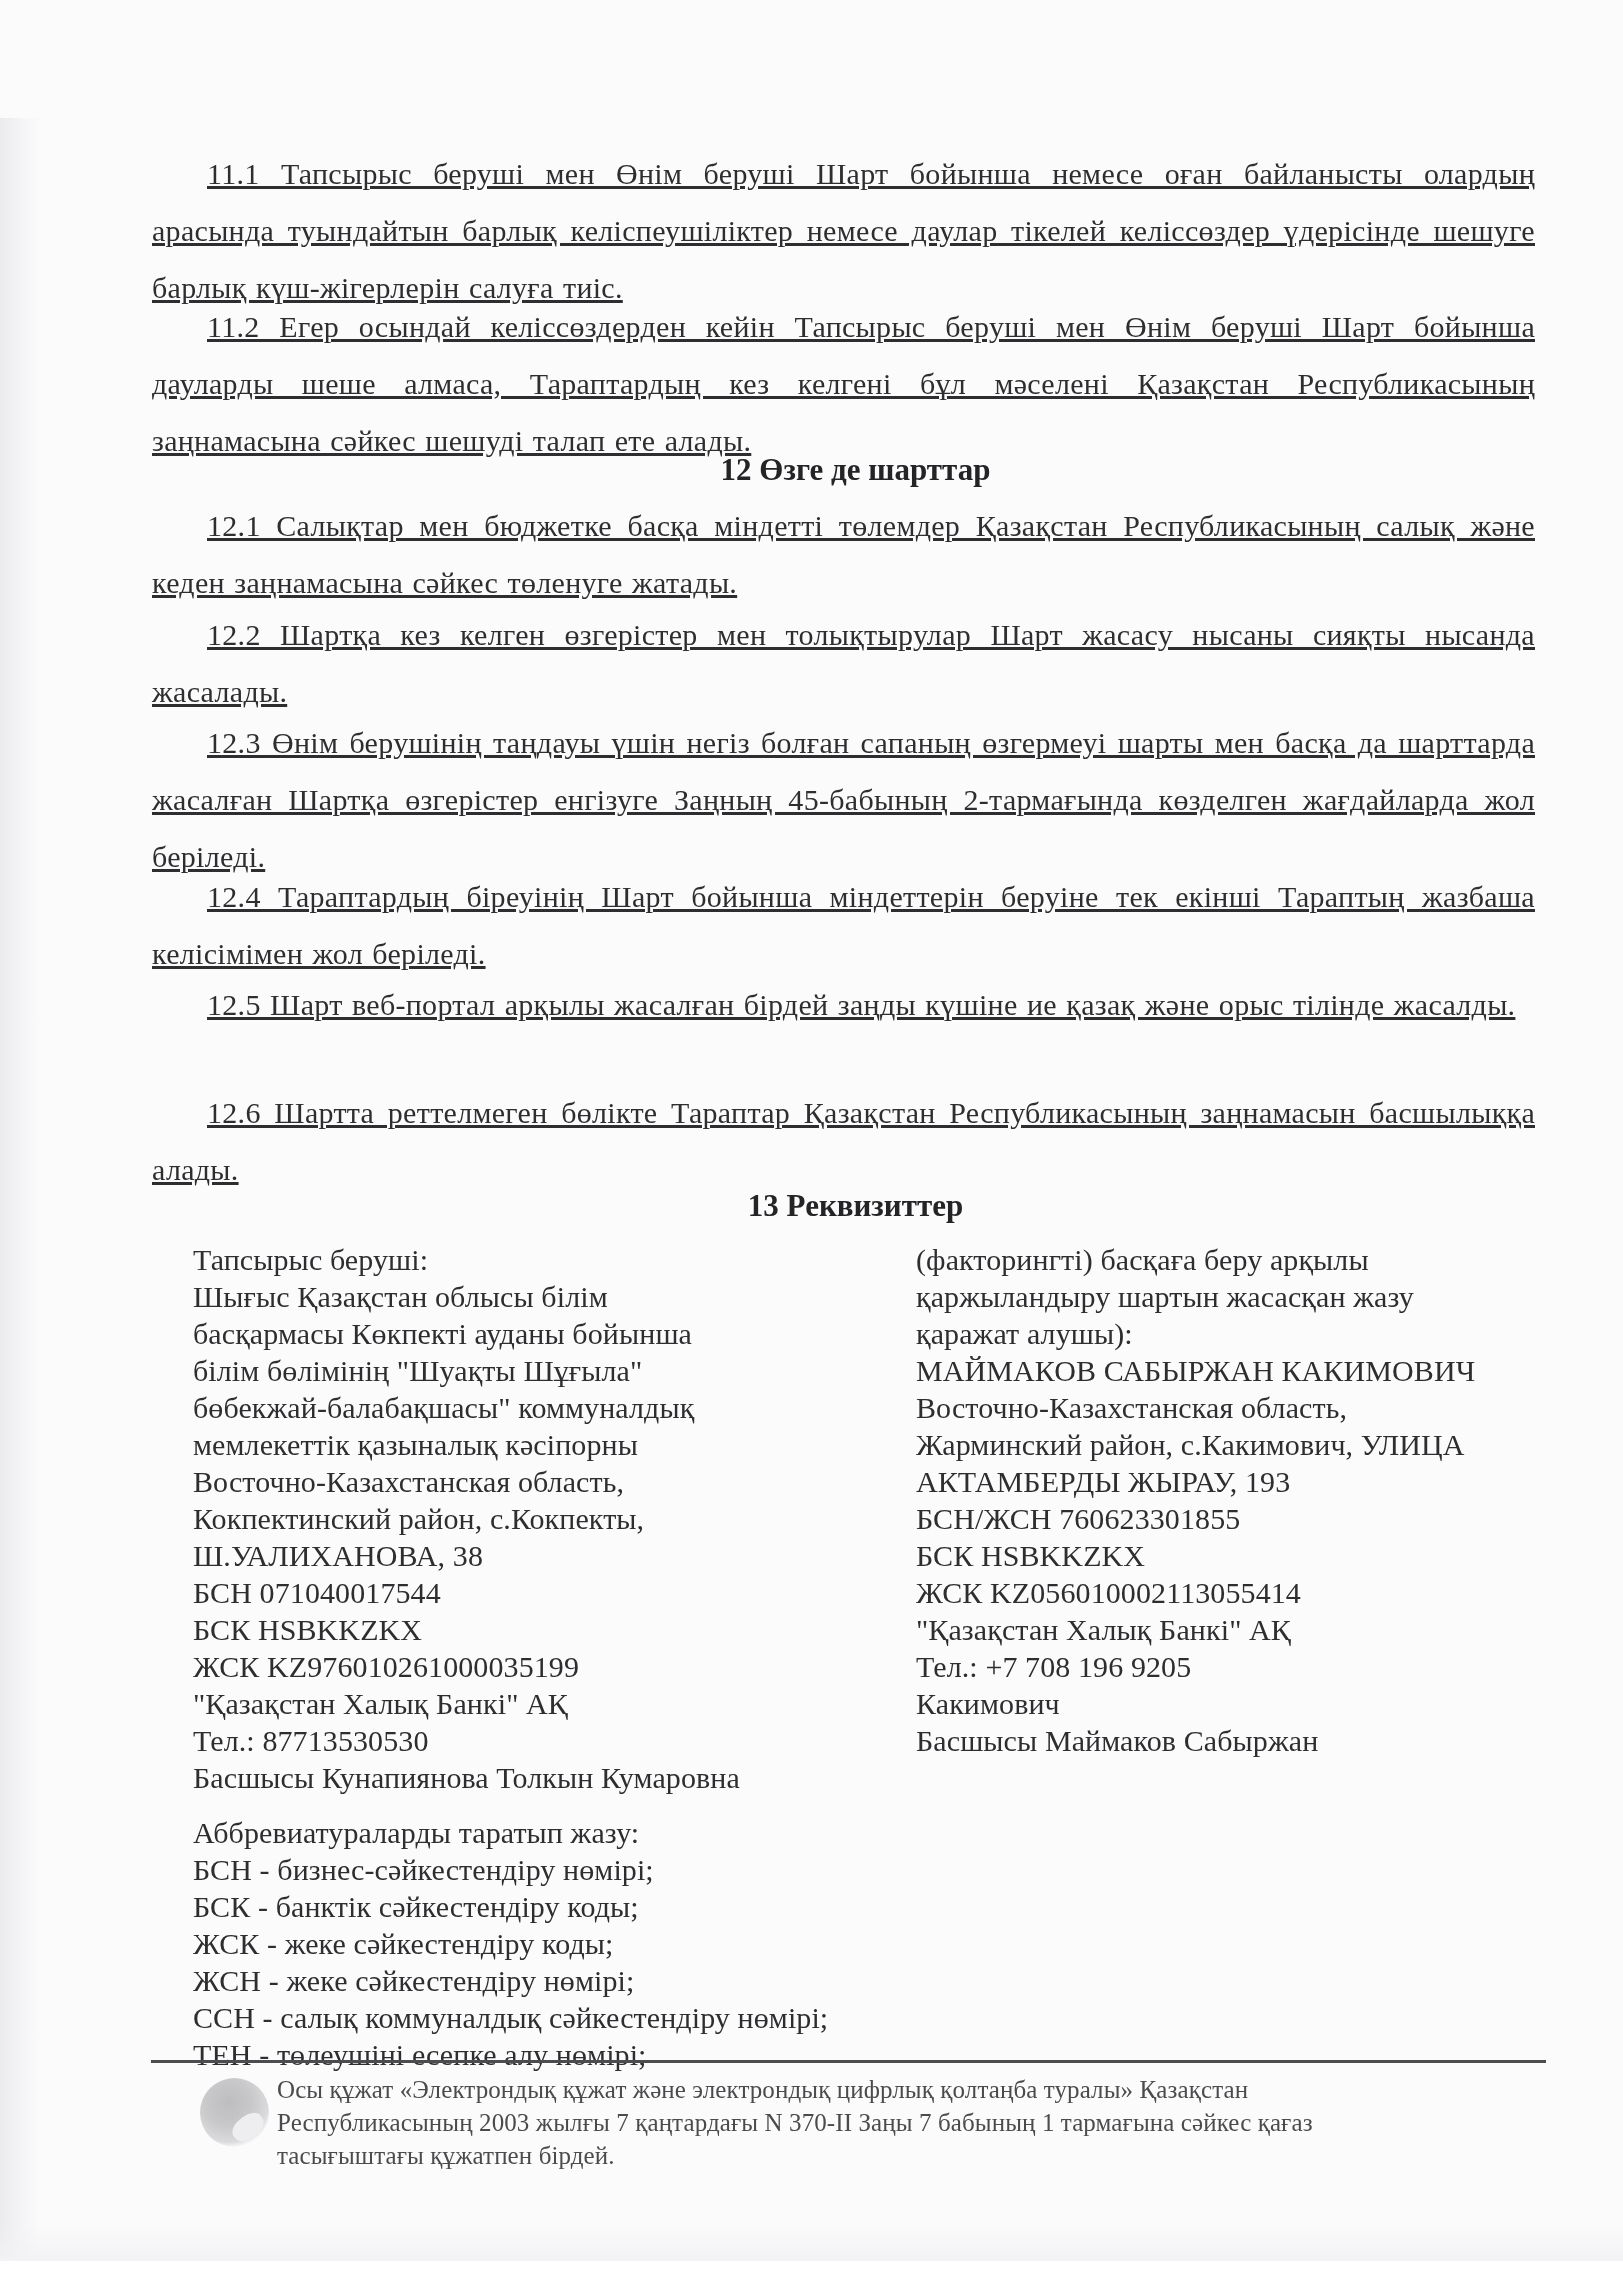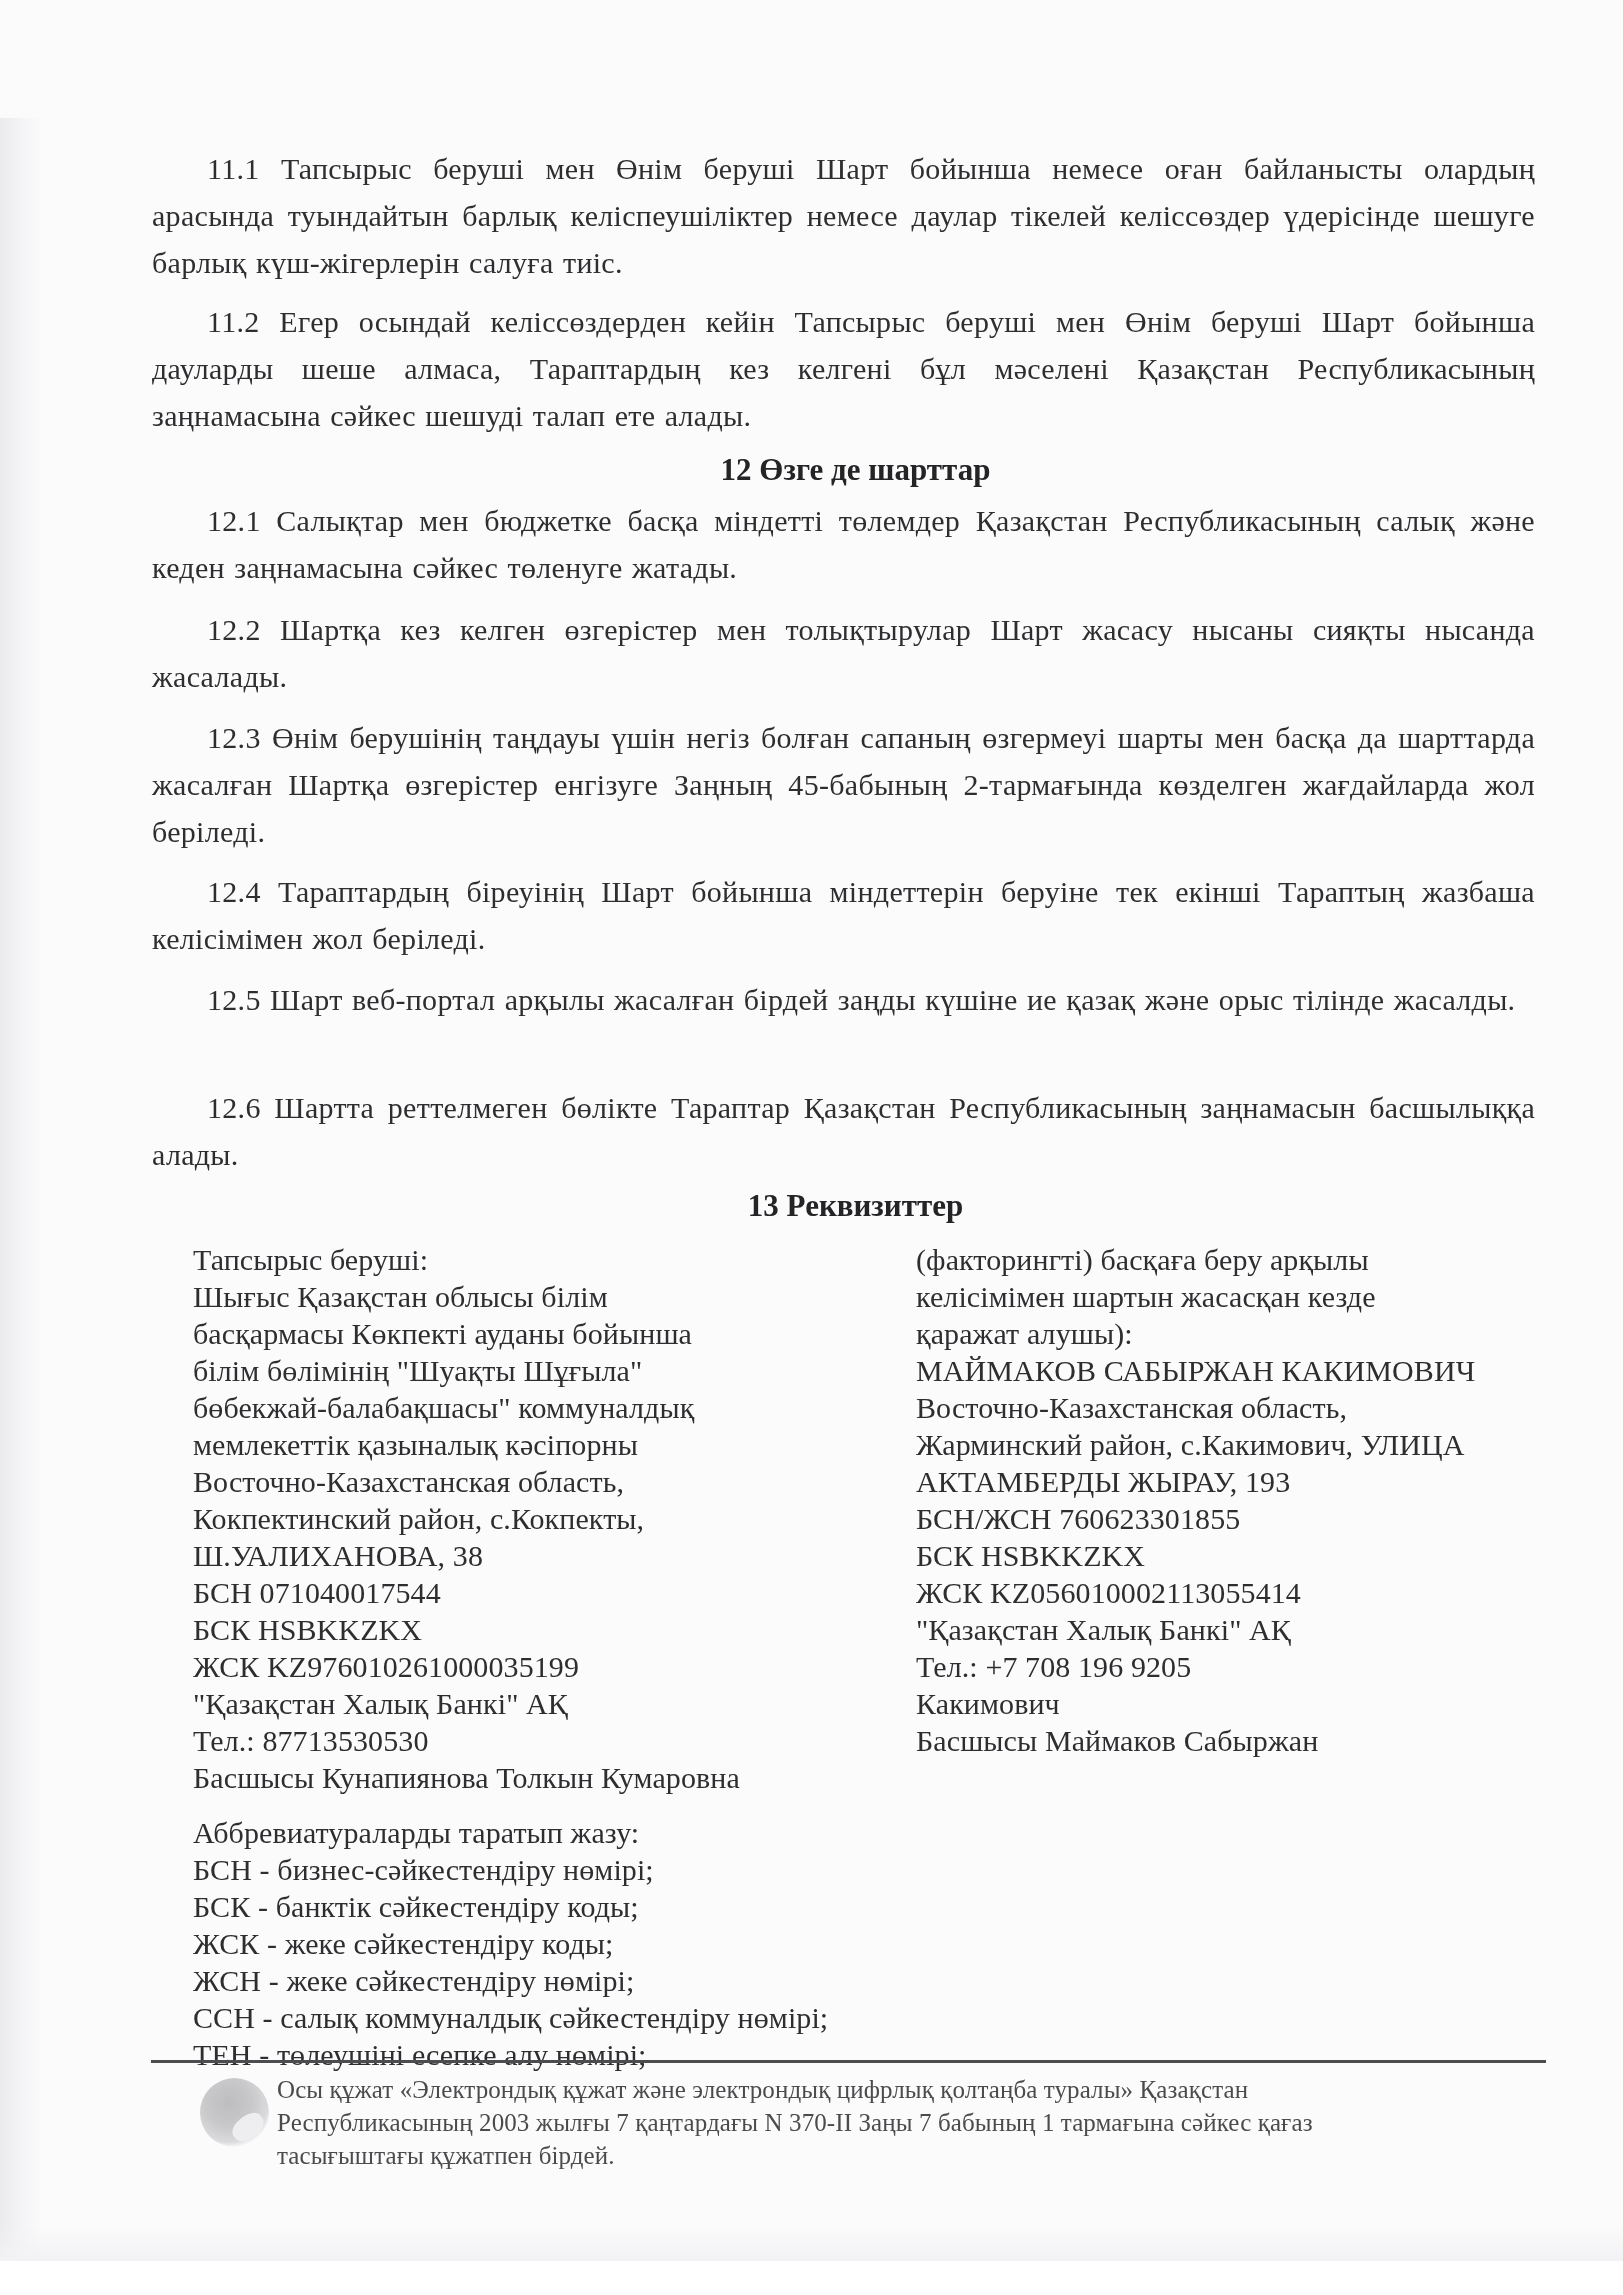--- a/index.html
+++ b/index.html
@@ -33,25 +33,26 @@
     left: 0; top: 2261px;
     width: 100%; height: 34px;
     background: #ffffff;
   }
   .para {
     position: absolute;
     left: 152px;
     width: 1383px;
     margin: 0;
     font-size: 30px;
-    line-height: 47px;
+    line-height: 57px;
     text-align: justify;
     text-indent: 55px;
     letter-spacing: 0.3px;
     word-spacing: 1.6px;
+    text-decoration: underline;
   }
   .heading {
     position: absolute;
     left: 152px;
     width: 1383px;
     margin: 12px;
     font-size: 31px;
     line-height: 42px;
     font-weight: bold;
     text-align: center;
@@ -149,21 +150,21 @@
     <div class="req-line">БСН 071040017544</div>
     <div class="req-line">БСК HSBKKZKX</div>
     <div class="req-line">ЖСК KZ976010261000035199</div>
     <div class="req-line">"Қазақстан Халық Банкі" АҚ</div>
     <div class="req-line">Тел.: 87713530530</div>
     <div class="req-line">Басшысы Кунапиянова Толкын Кумаровна</div>
   </div>
 
   <div class="req-col" style="left:916px; top:1241px; width:628px">
     <div class="req-line">(факторингті) басқаға беру арқылы</div>
-    <div class="req-line">келісімімен шартын жасасқан кезде</div>
+    <div class="req-line">қаржыландыру шартын жасасқан жазу</div>
     <div class="req-line">қаражат алушы):</div>
     <div class="req-line">МАЙМАКОВ САБЫРЖАН КАКИМОВИЧ</div>
     <div class="req-line">Восточно-Казахстанская область,</div>
     <div class="req-line">Жарминский район, с.Какимович, УЛИЦА</div>
     <div class="req-line">АКТАМБЕРДЫ ЖЫРАУ, 193</div>
     <div class="req-line">БСН/ЖСН 760623301855</div>
     <div class="req-line">БСК HSBKKZKX</div>
     <div class="req-line">ЖСК KZ056010002113055414</div>
     <div class="req-line">"Қазақстан Халық Банкі" АҚ</div>
     <div class="req-line">Тел.: +7 708 196 9205</div>

